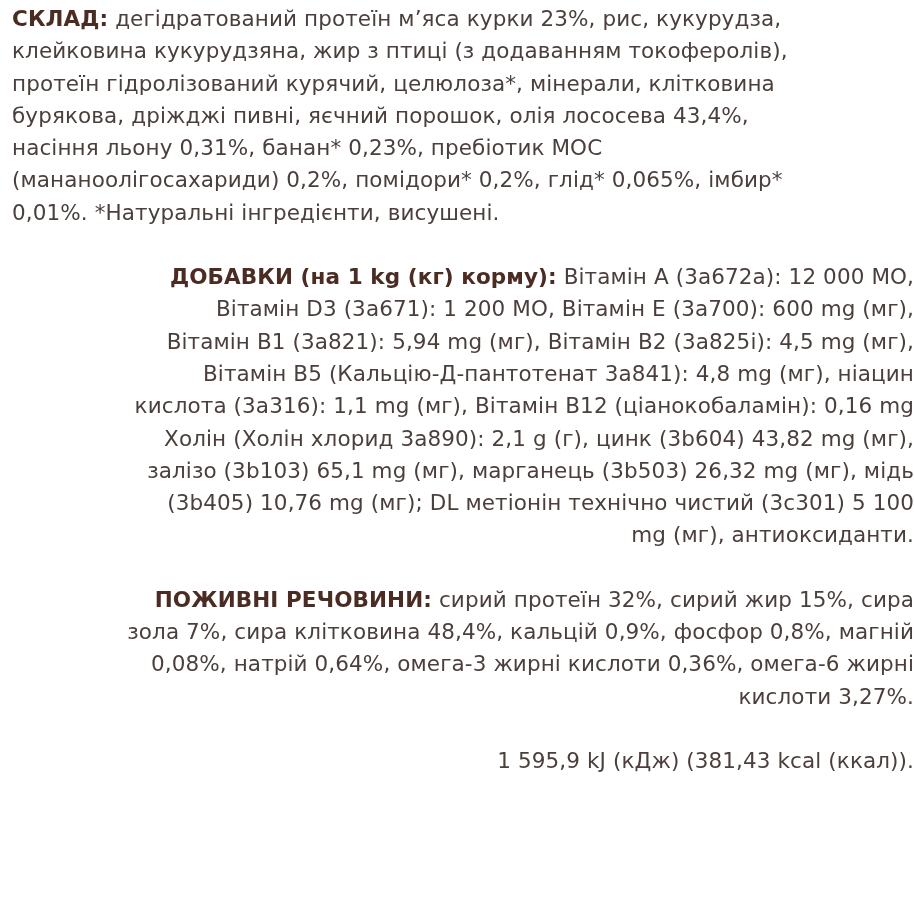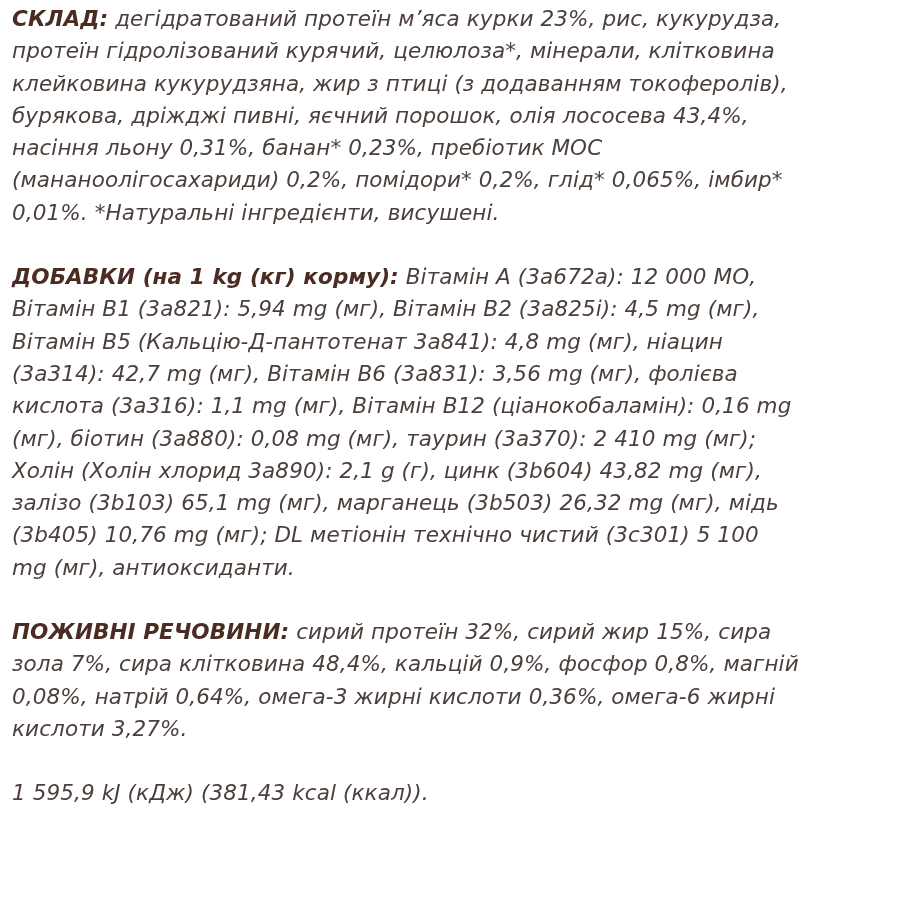--- a/index.html
+++ b/index.html
@@ -7,46 +7,45 @@
   .doc {
     position: relative;
     padding: 3px 0 0 12px;
     font-family: "DejaVu Sans", sans-serif;
     font-size: 21.5px;
     line-height: 32.3px;
     color: #4b3f3c;
     letter-spacing: 0.1px;
   }
   .section { margin: 0; }
-  .section + .section { margin-top: 32px; }
+  .section + .section { margin-top: 32px; text-align: right; }
   .heading { font-weight: bold; color: #4a2c22; }
-  .line { display: block; white-space: nowrap; font-style: italic; }
+  .line { display: block; white-space: nowrap; }
 </style>
 </head>
 <body>
 
 <div class="doc">
 
   <p class="section">
     <span class="line"><span class="heading">СКЛАД:</span><span> дегідратований протеїн м’яса курки 23%, рис, кукурудза,</span></span>
+    <span class="line">клейковина кукурудзяна, жир з птиці (з додаванням токоферолів),</span>
     <span class="line">протеїн гідролізований курячий, целюлоза*, мінерали, клітковина</span>
-    <span class="line">клейковина кукурудзяна, жир з птиці (з додаванням токоферолів),</span>
     <span class="line">бурякова, дріжджі пивні, яєчний порошок, олія лососева 43,4%,</span>
     <span class="line">насіння льону 0,31%, банан* 0,23%, пребіотик MOC</span>
     <span class="line">(мананоолігосахариди) 0,2%, помідори* 0,2%, глід* 0,065%, імбир*</span>
     <span class="line">0,01%. *Натуральні інгредієнти, висушені.</span>
   </p>
 
   <p class="section">
     <span class="line"><span class="heading">ДОБАВКИ (на 1 kg (кг) корму):</span><span> Вітамін А (3а672а): 12 000 МО,</span></span>
+    <span class="line">Вітамін D3 (3а671): 1 200 МО, Вітамін Е (3а700): 600 mg (мг),</span>
     <span class="line">Вітамін В1 (3а821): 5,94 mg (мг), Вітамін В2 (3а825і): 4,5 mg (мг),</span>
     <span class="line">Вітамін В5 (Кальцію-Д-пантотенат 3а841): 4,8 mg (мг), ніацин</span>
-    <span class="line">(3а314): 42,7 mg (мг), Вітамін В6 (3а831): 3,56 mg (мг), фолієва</span>
     <span class="line">кислота (3а316): 1,1 mg (мг), Вітамін В12 (ціанокобаламін): 0,16 mg</span>
-    <span class="line">(мг), біотин (3а880): 0,08 mg (мг), таурин (3а370): 2 410 mg (мг);</span>
     <span class="line">Холін (Холін хлорид 3а890): 2,1 g (г), цинк (3b604) 43,82 mg (мг),</span>
     <span class="line">залізо (3b103) 65,1 mg (мг), марганець (3b503) 26,32 mg (мг), мідь</span>
     <span class="line">(3b405) 10,76 mg (мг); DL метіонін технічно чистий (3c301) 5 100</span>
     <span class="line">mg (мг), антиоксиданти.</span>
   </p>
 
   <p class="section">
     <span class="line"><span class="heading">ПОЖИВНІ РЕЧОВИНИ:</span><span> сирий протеїн 32%, сирий жир 15%, сира</span></span>
     <span class="line">зола 7%, сира клітковина 48,4%, кальцій 0,9%, фосфор 0,8%, магній</span>
     <span class="line">0,08%, натрій 0,64%, омега-3 жирні кислоти 0,36%, омега-6 жирні</span>

